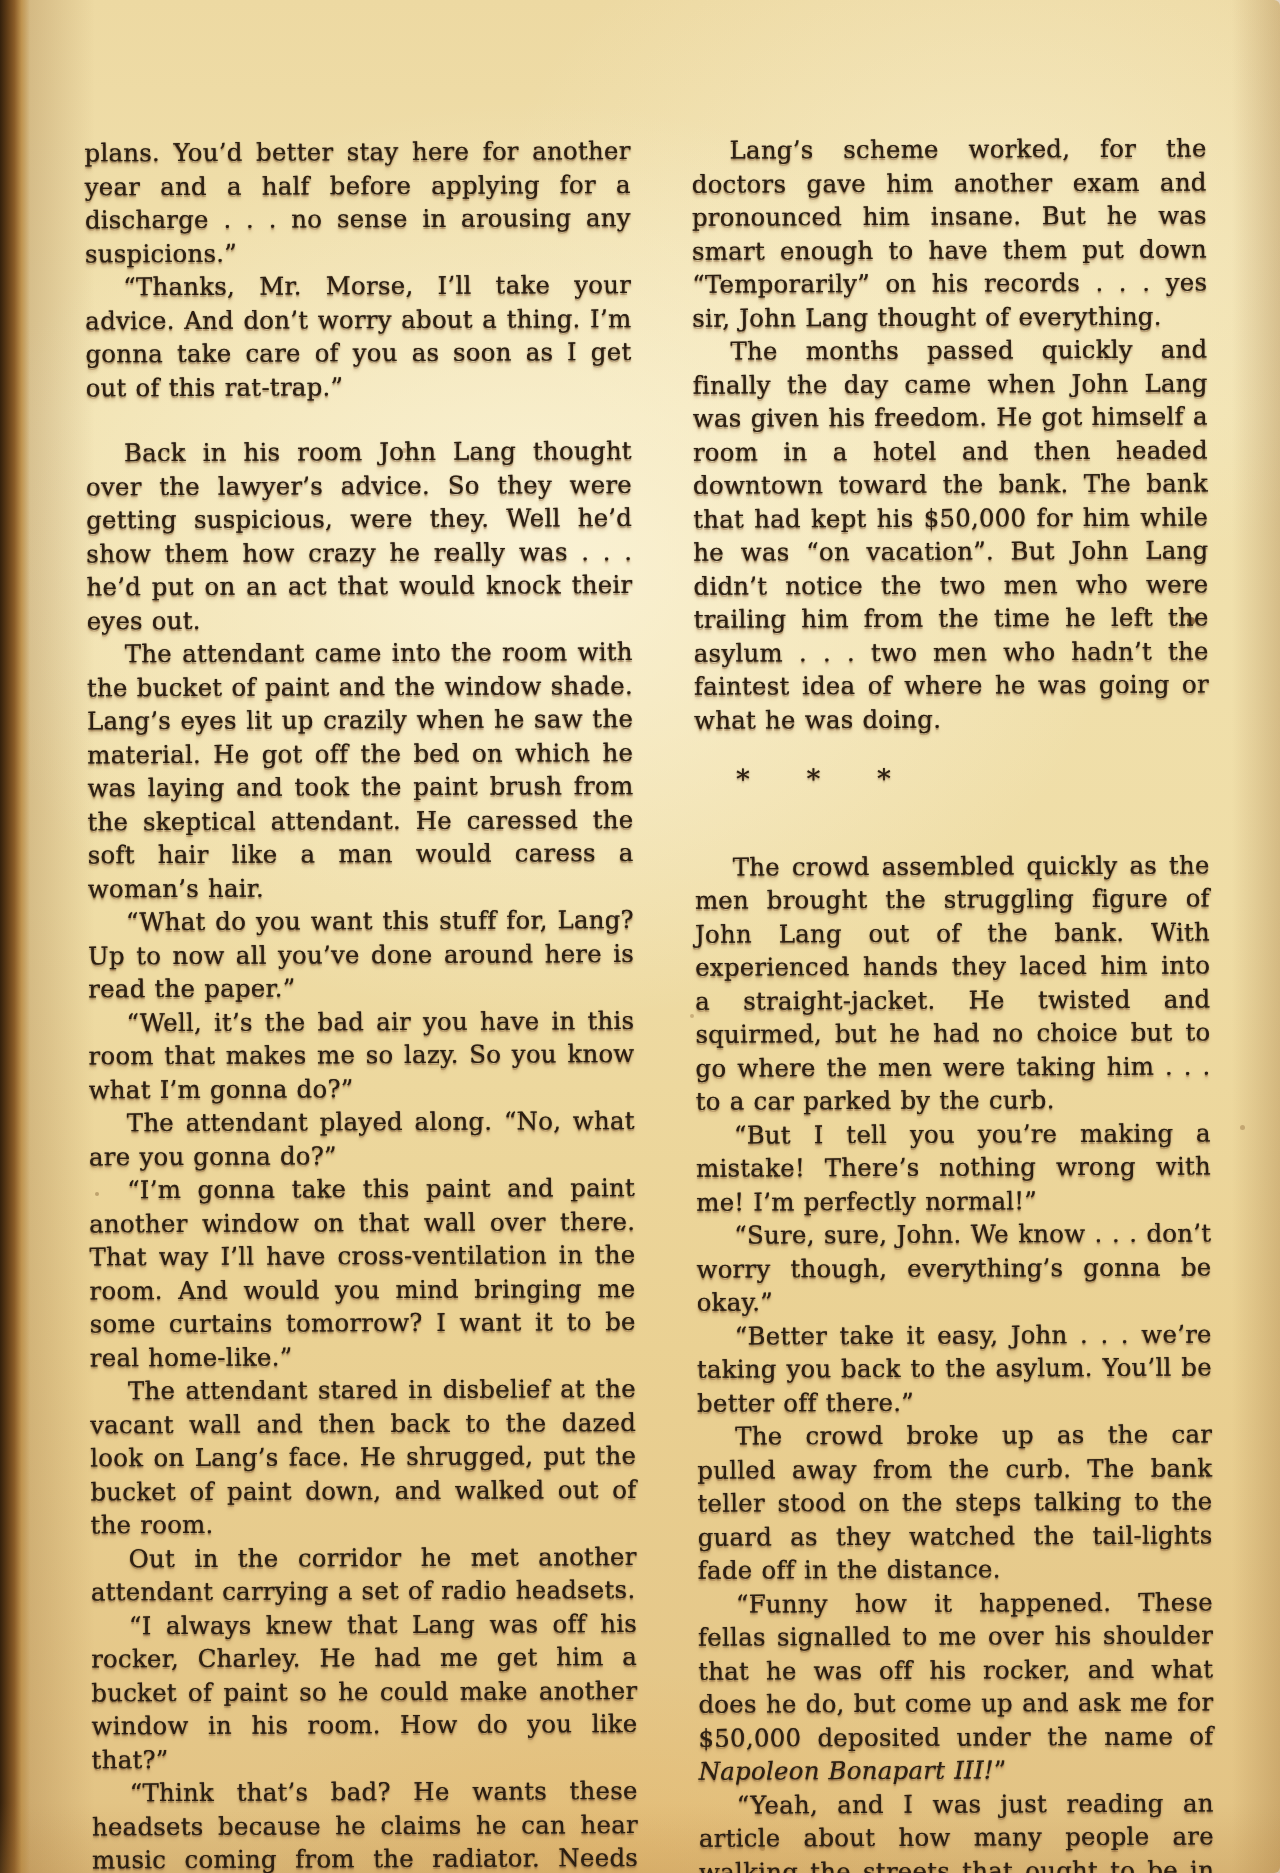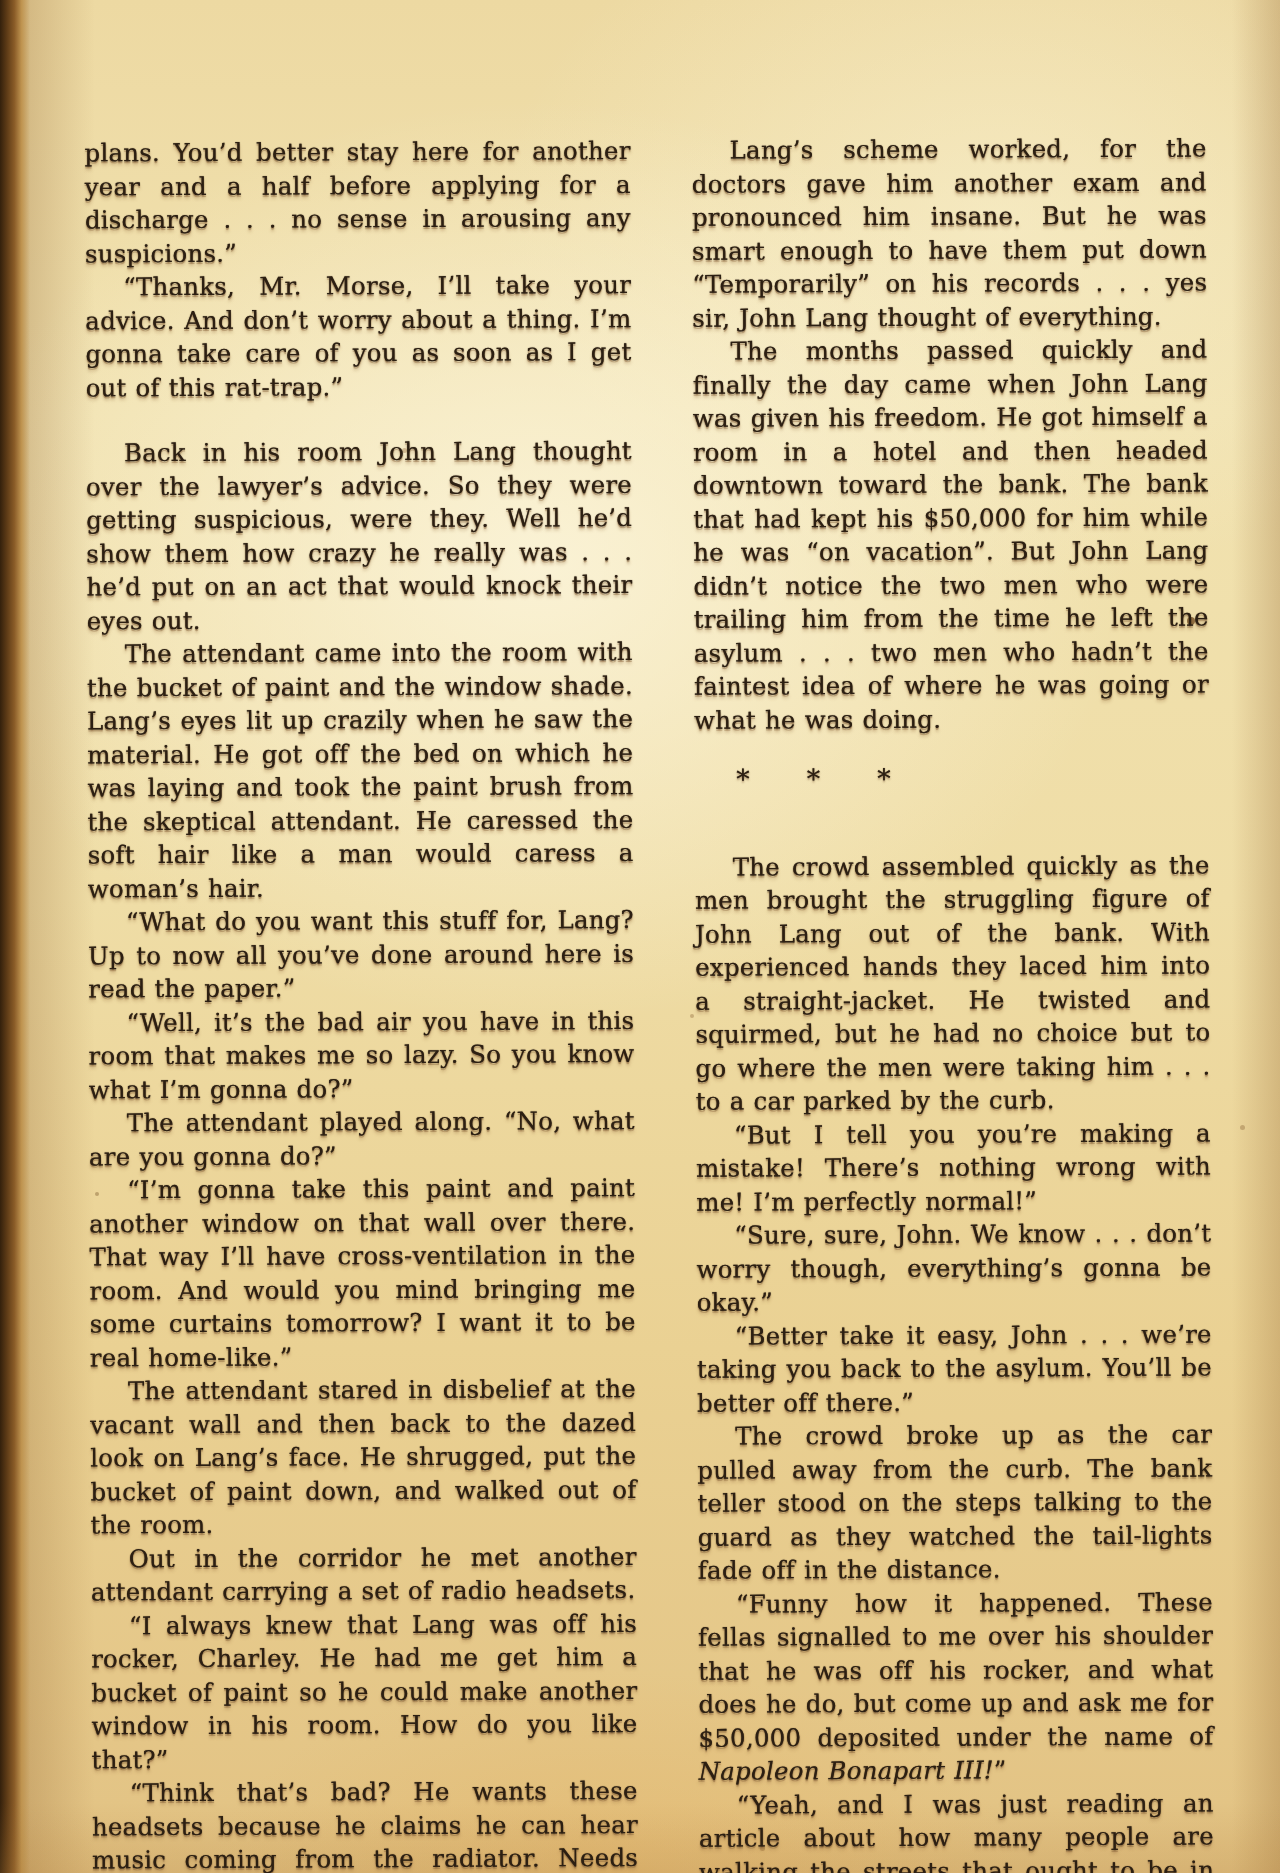--- a/index.html
+++ b/index.html
@@ -8,20 +8,21 @@
     overflow: hidden;
     font-family: "DejaVu Serif", "Liberation Serif", serif;
   }
   .page {
     position: absolute; inset: 0;
     background:
       radial-gradient(ellipse 560px 280px at 48% 100%, rgba(228,182,106,0.55), rgba(228,182,106,0) 72%),
       radial-gradient(ellipse 820px 640px at 42% 30%, rgba(253,247,224,0.78), rgba(253,247,224,0) 72%),
       radial-gradient(ellipse 720px 520px at 78% 12%, rgba(250,242,210,0.55), rgba(250,242,210,0) 70%),
       linear-gradient(180deg, #edd9a2 0%, #f1e2b0 22%, #efdda6 48%, #ead193 72%, #e2c283 100%);
+    border-radius: 6px;
   }
   .left-shade {
     position: absolute; left: 0; top: 0; bottom: 0; width: 95px;
     background: linear-gradient(90deg, rgba(142,96,45,0.38), rgba(142,96,45,0) 100%);
   }
   .binding {
     position: absolute; left: 0; top: 0; bottom: 0; width: 30px;
     background: linear-gradient(90deg, #33200c 0%, #5c3a16 22%, #8a5c28 48%, #bf9450 72%, rgba(191,148,80,0) 100%);
   }
   .right-shade {

